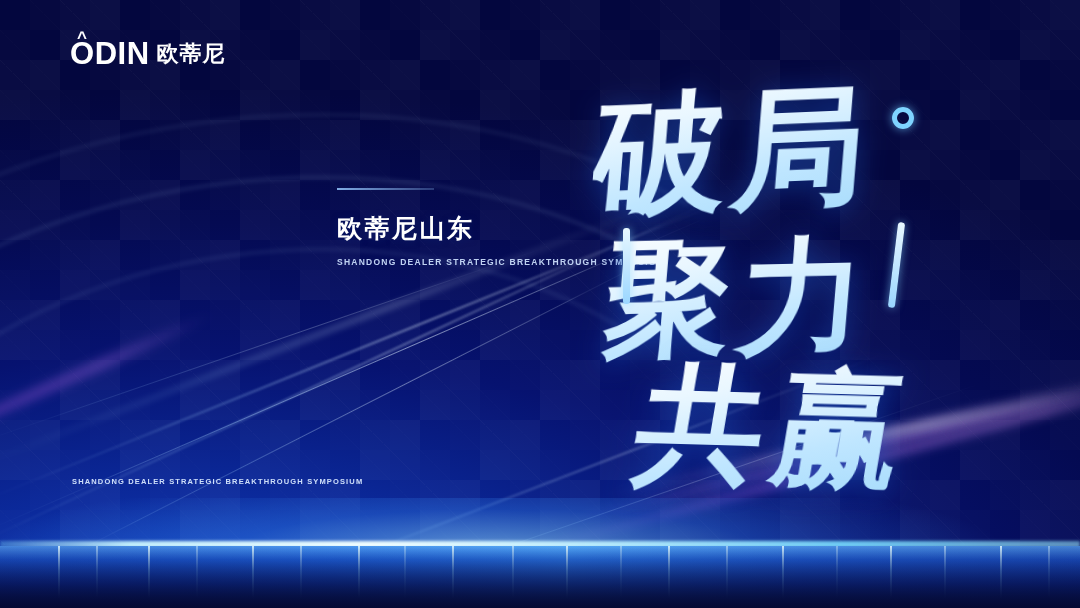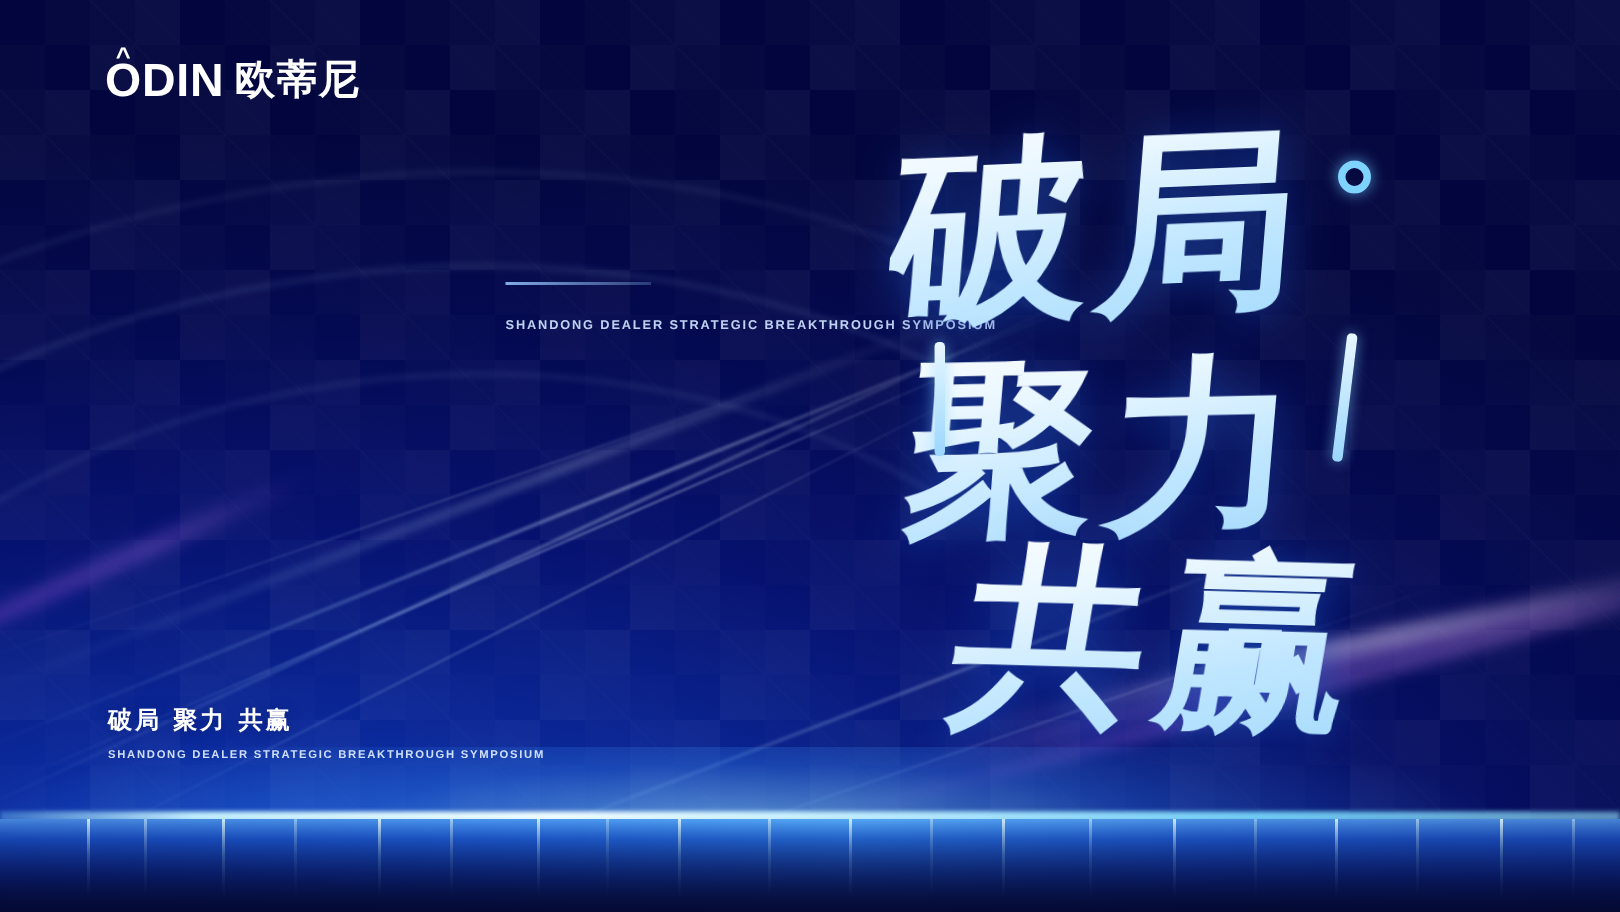--- a/index.html
+++ b/index.html
@@ -110,21 +110,21 @@
   .logo-odin{
     font-size:31px; font-weight:700; letter-spacing:.5px; line-height:1;
     display:flex; align-items:flex-start;
   }
   .logo-o{ position:relative; display:inline-block; }
   .logo-hat{
     position:absolute; left:50%; top:-9px; transform:translateX(-50%);
     font-size:17px; line-height:1; font-weight:700;
   }
   .logo-cn{
-    font-size:27px; font-weight:700; letter-spacing:1px; line-height:1;
+    font-size:22px; font-weight:700; letter-spacing:1px; line-height:1;
     font-family:Liberation Sans, sans-serif;
   }
 
   
   .title-block{ position:absolute; left:337px; top:188px; }
   .title-rule{
     width:97px; height:2px; margin-bottom:21px;
     background:linear-gradient(90deg, rgba(150,200,255,.85), rgba(150,200,255,.25));
   }
   .title-cn{
@@ -256,30 +256,30 @@
         <span class="logo-hat">^</span>
         <span>O</span>
       </span>
       <span>DIN</span>
     </div>
     <div class="logo-cn">欧蒂尼</div>
   </div>
 
   <div class="title-block">
     <div class="title-rule"></div>
+    <div class="title-cn">欧蒂尼山东</div>
     <div class="title-en">SHANDONG DEALER STRATEGIC BREAKTHROUGH SYMPOSIUM</div>
   </div>
 
   <div class="hero">
     <div class="hero-line hero-ink l1">破局</div>
     <div class="hero-line hero-ink l2">聚力</div>
     <div class="hero-line hero-ink l3">共赢</div>
   </div>
   <div class="ring"></div>
   <div class="tick tick-l"></div>
   <div class="tick tick-r"></div>
 
   <div class="slogan">
-    <div class="slogan-cn">破局 聚力 共赢</div>
     <div class="slogan-en">SHANDONG DEALER STRATEGIC BREAKTHROUGH SYMPOSIUM</div>
   </div>
 
 </div>
 
 </body></html>

